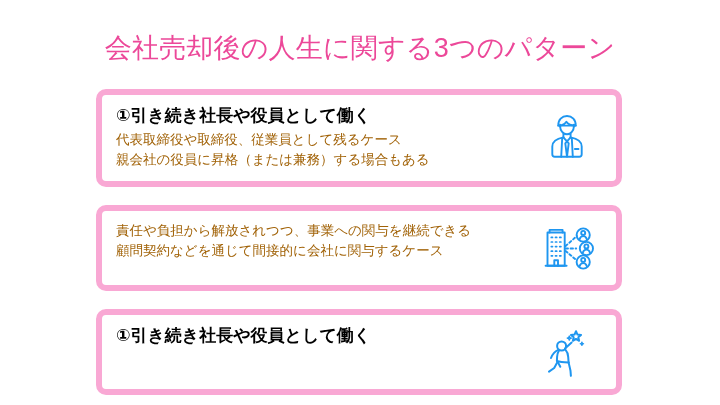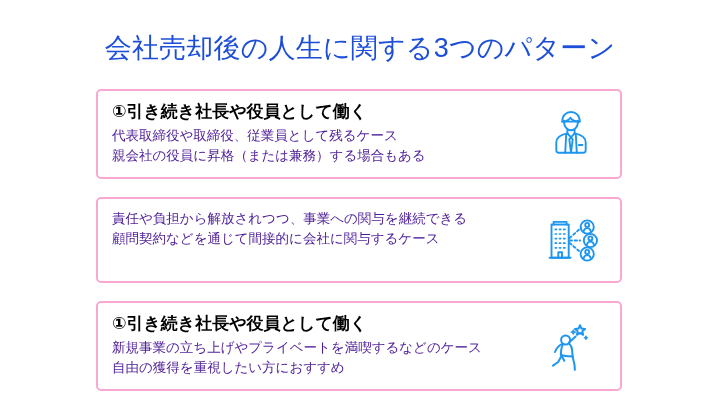--- a/index.html
+++ b/index.html
@@ -25,39 +25,39 @@
   
   .slide-title {
     position: absolute;
     left: 0;
     top: 31px;
     width: 720px;
     text-align: center;
     font-size: 27px;
     line-height: 34px;
     font-weight: 400;
-    color: #1d4ed8;
+    color: #ec4899;
     letter-spacing: 0.2px;
     white-space: nowrap;
   }
 
   
   .cards {
     position: absolute;
     left: 96px;
     top: 89px;
     width: 526px;
   }
 
   .card {
     position: relative;
     box-sizing: border-box;
     width: 526px;
-    border: 2px solid #f9a8d4;
-    border-radius: 5px;
+    border: 6px solid #f9a8d4;
+    border-radius: 10px;
     background: #ffffff;
     padding: 10px 14px 11px 14px;
     margin-bottom: 18px;
     min-height: 86px;
   }
   .card:last-child { margin-bottom: 0; }
 
   .card-text {
     width: 420px;
   }
@@ -74,21 +74,21 @@
 
   .card-lines {
     margin: 0;
     padding: 0;
     list-style: none;
   }
   .card-lines li {
     font-size: 13.5px;
     line-height: 20px;
     font-weight: 400;
-    color: #4c1d95;
+    color: #a16207;
     white-space: nowrap;
   }
 
   
   .card-icon {
     position: absolute;
     right: 18px;
     top: 50%;
     transform: translateY(-50%);
     width: 62px;
@@ -194,24 +194,20 @@
           <circle cx="45.2" cy="43.0" r="6.6"></circle>
           <circle cx="45.2" cy="40.9" r="2.0"></circle>
           <path d="M41.6 47.2 c0.6 -2.0 1.9 -3.1 3.6 -3.1 c1.7 0 3.0 1.1 3.6 3.1"></path>
         </svg>
       </div>
     </div>
 
     <div class="card">
       <div class="card-text">
         <div class="card-heading">①引き続き社長や役員として働く</div>
-        <ul class="card-lines">
-          <li>新規事業の立ち上げやプライベートを満喫するなどのケース</li>
-          <li>自由の獲得を重視したい方におすすめ</li>
-        </ul>
       </div>
       <div class="card-icon">
         <svg width="58" height="58" viewBox="0 0 58 58" fill="none" stroke="#1e96f0" stroke-width="2.0" stroke-linecap="round" stroke-linejoin="round">
 
           <path d="M38.0 8.2 l1.45 3.35 l3.6 0.33 l-2.72 2.4 l0.79 3.53 l-3.12 -1.85 l-3.12 1.85 l0.79 -3.53 l-2.72 -2.4 l3.6 -0.33 z"></path>
 
           <path d="M31.3 13.0 l0.6 1.5 l1.5 0.6 l-1.5 0.6 l-0.6 1.5 l-0.6 -1.5 l-1.5 -0.6 l1.5 -0.6 z" stroke-width="1.3"></path>
           <path d="M43.9 19.1 l0.5 1.2 l1.2 0.5 l-1.2 0.5 l-0.5 1.2 l-0.5 -1.2 l-1.2 -0.5 l1.2 -0.5 z" stroke-width="1.2"></path>
 
           <circle cx="23.6" cy="23.0" r="4.5"></circle>

